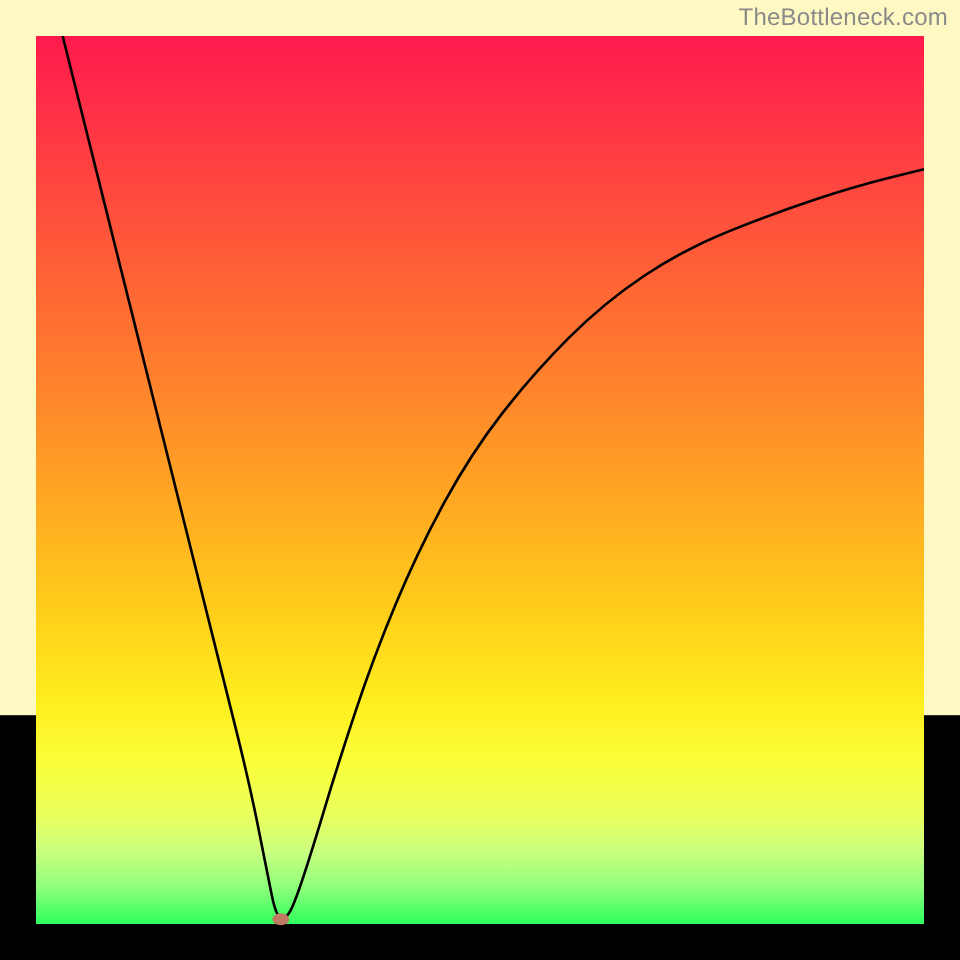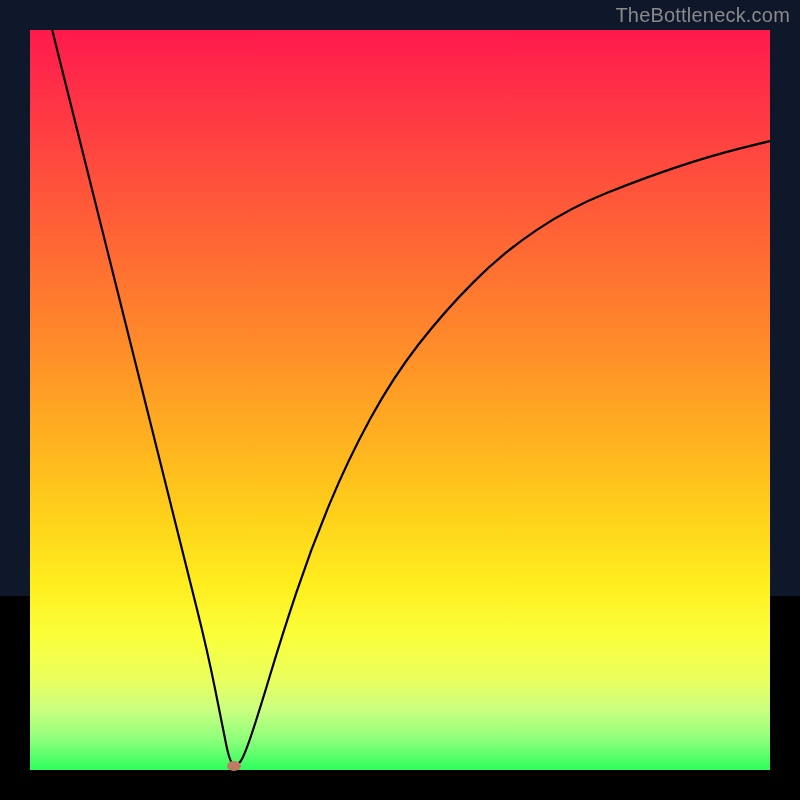--- a/index.html
+++ b/index.html
@@ -10,21 +10,21 @@
     background: #000;
     overflow: hidden;
     font-family: Arial, Helvetica, sans-serif;
   }
   .frame {
     position: absolute;
     left: 0;
     top: 0;
     width: 800px;
     height: 596px;
-    background: #0f172a;
+    background: #fef9c3;
   }
   .plot-area {
     position: absolute;
     left: 30px;
     top: 30px;
     width: 740px;
     height: 740px;
     
     background: linear-gradient(to bottom,
       #ff1a4d 0%,

